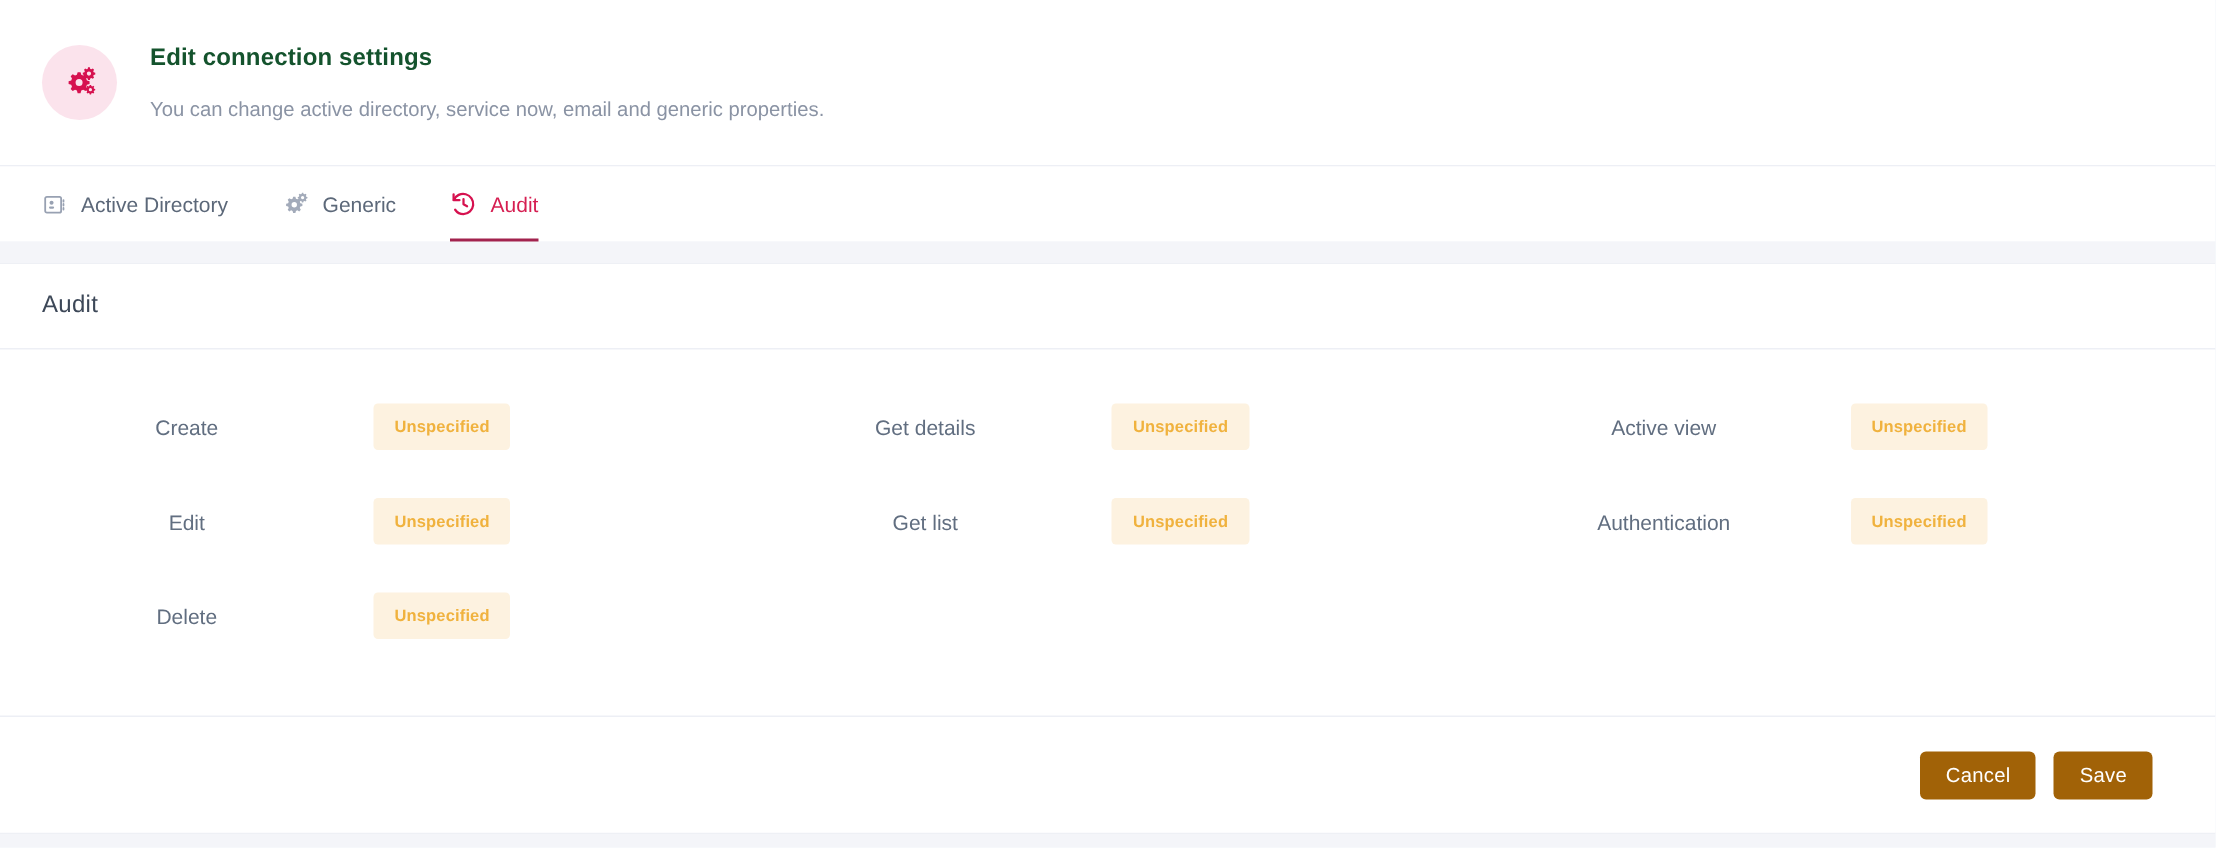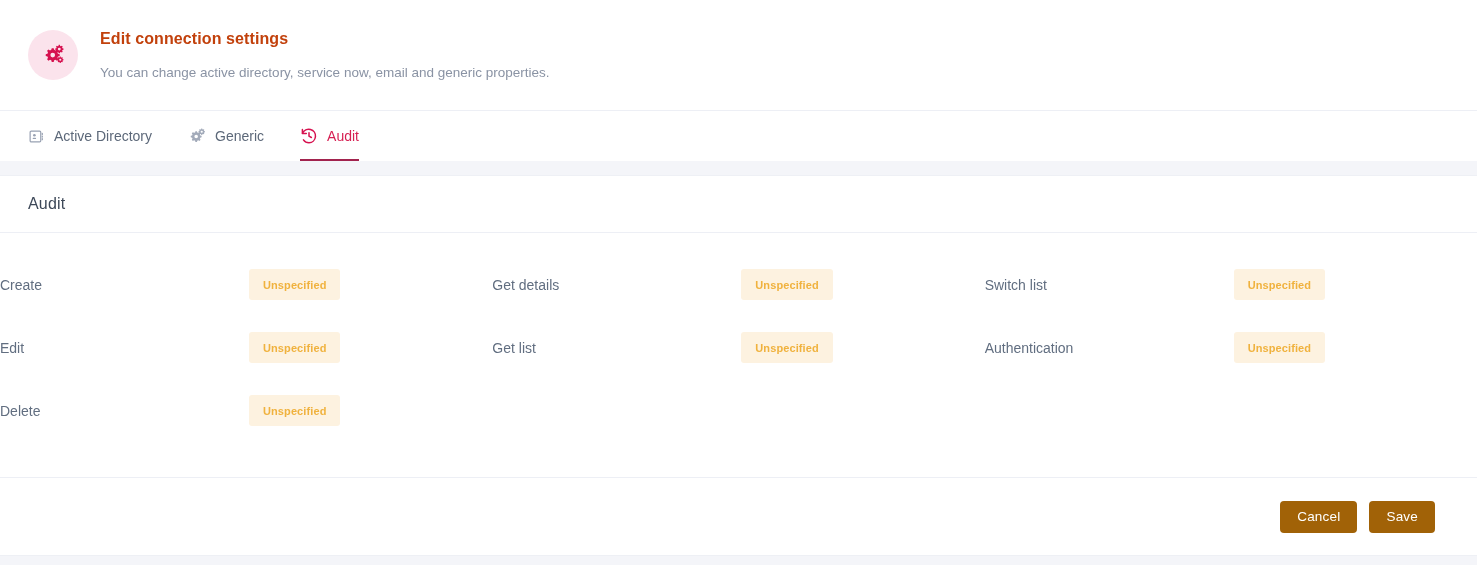--- a/index.html
+++ b/index.html
@@ -29,21 +29,21 @@
     display: flex;
     align-items: center;
     justify-content: center;
     flex: 0 0 auto;
   }
   .header-icon-wrap svg { display: block; }
   .header-text { margin-left: 22px; }
   .header-title {
     font-size: 16px;
     font-weight: bold;
-    color: #c2410c;
+    color: #14532d;
     letter-spacing: .1px;
     line-height: 20px;
   }
   .header-sub {
     font-size: 13.5px;
     color: #8A93A4;
     margin-top: 15px;
     line-height: 18px;
   }
 
@@ -113,21 +113,21 @@
     column-gap: 0;
   }
   .col { display: flex; flex-direction: column; }
   .field-row {
     display: flex;
     align-items: center;
     height: 63px;
   }
   .field-label {
     width: 249px;
-    text-align: left;
+    text-align: center;
     font-size: 14px;
     color: #616E80;
     white-space: nowrap;
     line-height: 18px;
   }
   .badge {
     display: inline-flex;
     align-items: center;
     justify-content: center;
     background: #FDF2E0;
@@ -254,21 +254,21 @@
           <span class="badge">Unspecified</span>
         </div>
         <div class="field-row">
           <div class="field-label">Get list</div>
           <span class="badge">Unspecified</span>
         </div>
       </div>
 
       <div class="col">
         <div class="field-row">
-          <div class="field-label">Switch list</div>
+          <div class="field-label">Active view</div>
           <span class="badge">Unspecified</span>
         </div>
         <div class="field-row">
           <div class="field-label">Authentication</div>
           <span class="badge">Unspecified</span>
         </div>
       </div>
 
     </div>
   </div>

